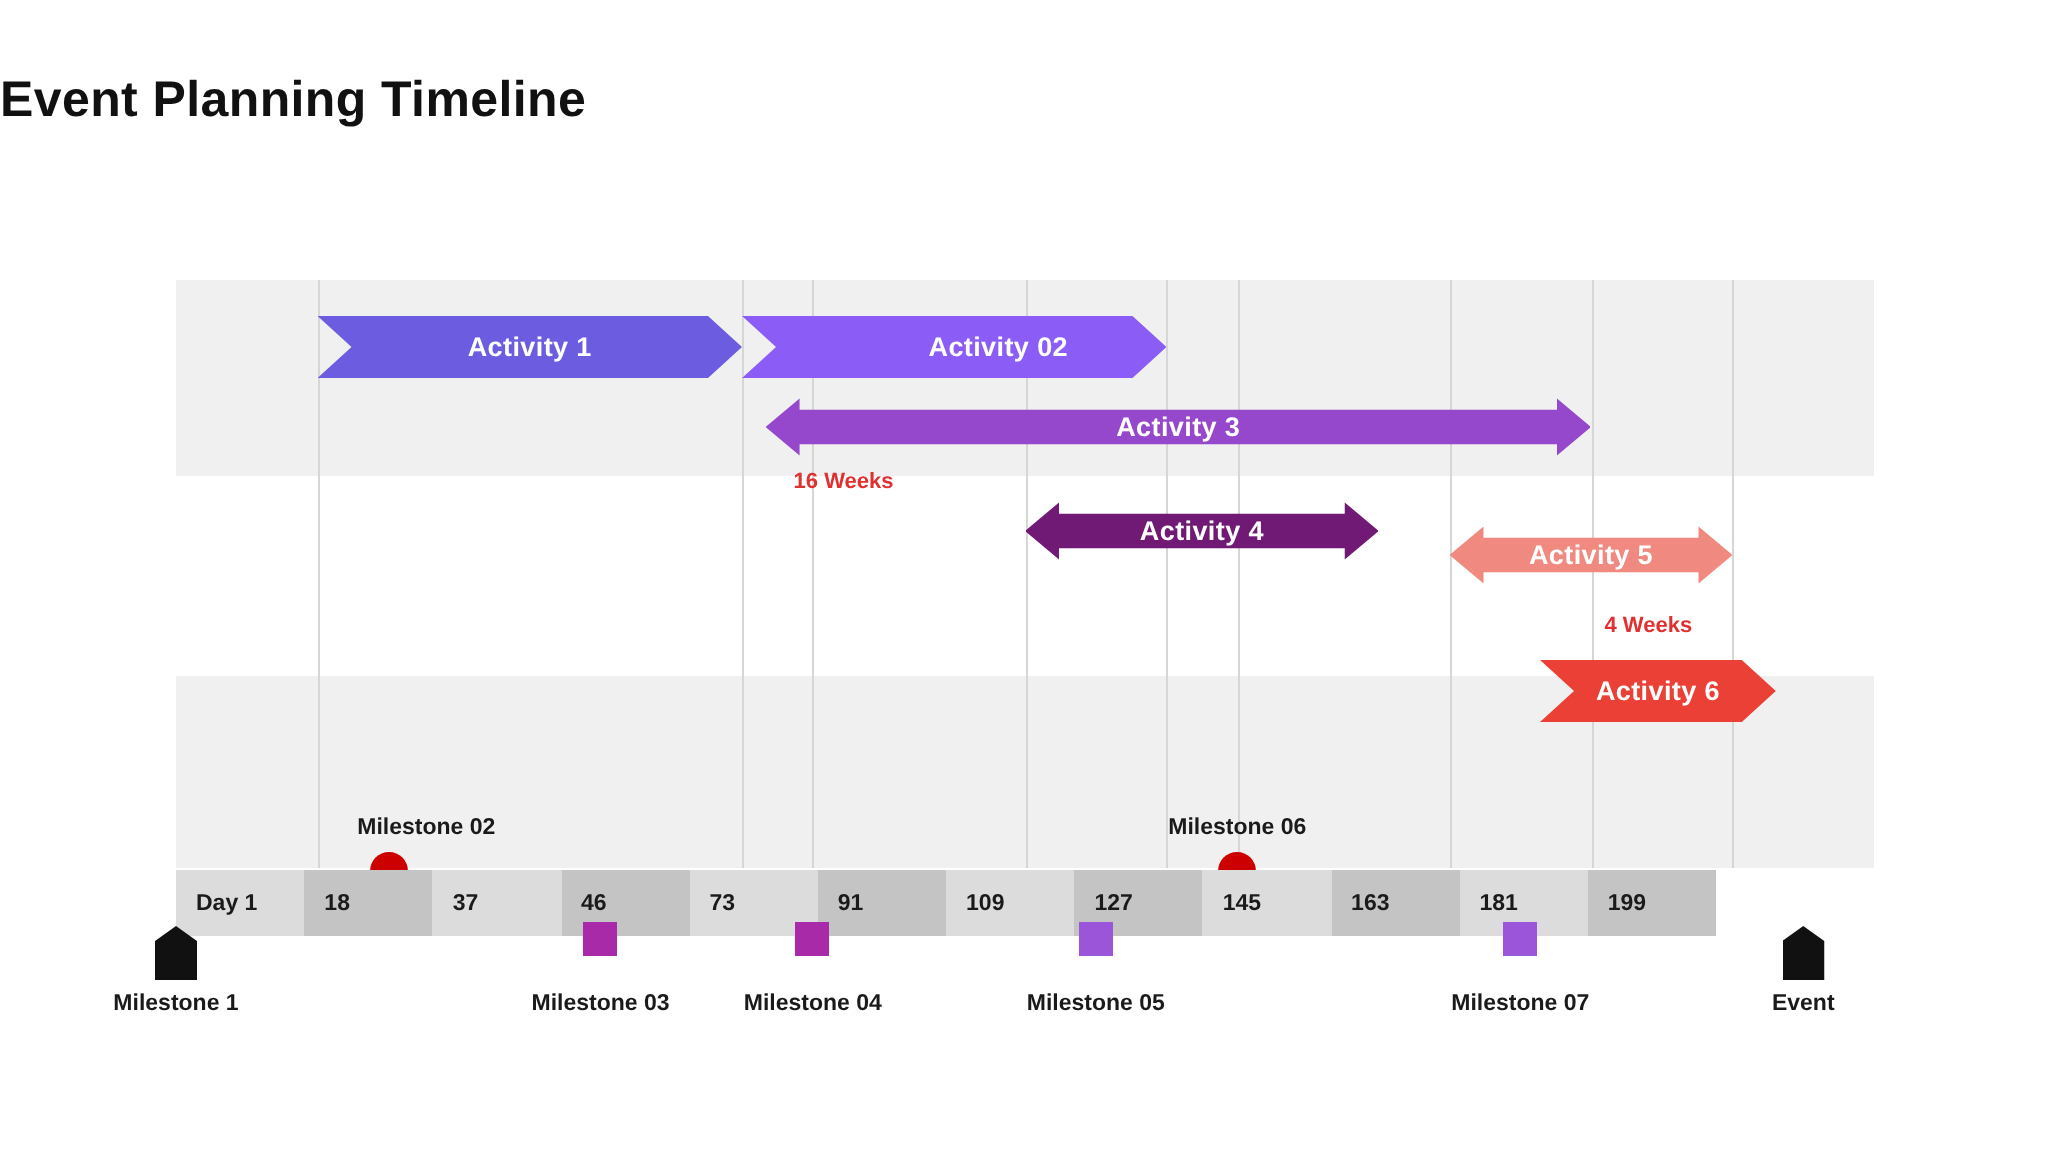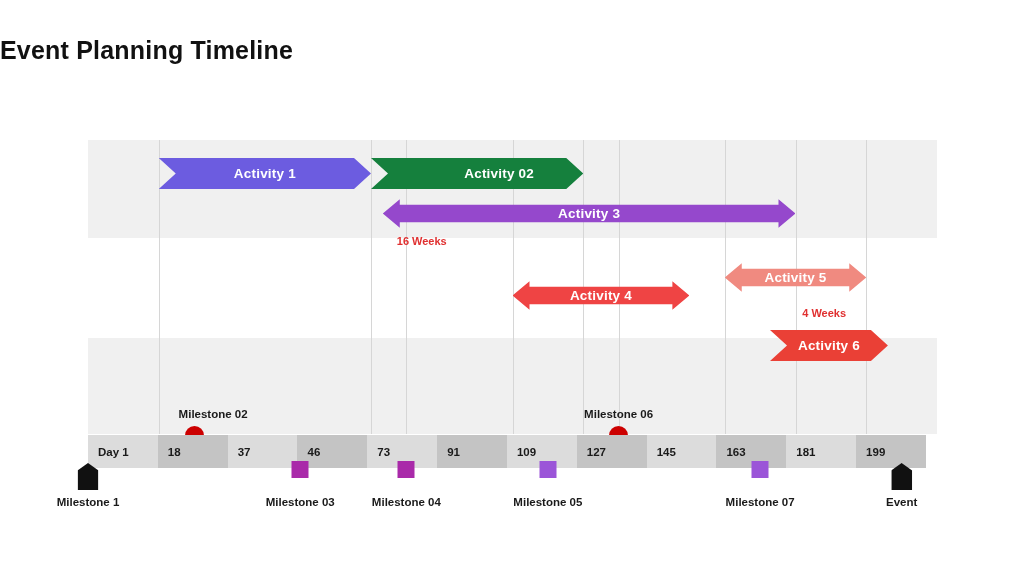--- a/index.html
+++ b/index.html
@@ -106,21 +106,21 @@
     color: #1a1a1a;
     white-space: nowrap;
     transform: translateX(-50%);
   }
 
   
   #axis {
     position: absolute;
     left: 88px;
     top: 435px;
-    width: 838px;
+    width: 770px;
     height: 33px;
     display: flex;
   }
   .axis-cell {
     flex: 1 1 0;
     display: flex;
     align-items: center;
     padding-left: 10px;
     box-sizing: border-box;
     font-size: 11.5px;
@@ -168,24 +168,24 @@
       <div class="gridline" style="left: 318.375px;"></div>
       <div class="gridline" style="left: 424.5px;"></div>
       <div class="gridline" style="left: 495.25px;"></div>
       <div class="gridline" style="left: 530.625px;"></div>
       <div class="gridline" style="left: 636.75px;"></div>
       <div class="gridline" style="left: 707.5px;"></div>
       <div class="gridline" style="left: 778.25px;"></div>
     </div>
   <div id="activities">
       <div class="activity shape-chevron" style="left: 70.75px; top: 18px; width: 212.25px; height: 31px; background: rgb(108, 92, 224);">Activity 1</div>
-      <div class="activity shape-chevron" style="left: 283px; top: 18px; width: 212.25px; height: 31px; background: #15803d; padding-left: 44px;">Activity 02</div>
+      <div class="activity shape-chevron" style="left: 283px; top: 18px; width: 212.25px; height: 31px; background: #8b5cf6; padding-left: 44px;">Activity 02</div>
       <div class="activity shape-darrow" style="left: 294.792px; top: 58px; width: 412.708px; height: 31px; background: rgb(149, 72, 204);">Activity 3</div>
       <div class="duration-note" style="left: 308.792px; top: 95px;">16 Weeks</div>
-      <div class="activity shape-darrow" style="left: 424.5px; top: 140px; width: 176.875px; height: 31px; background: #ef4444;">Activity 4</div>
+      <div class="activity shape-darrow" style="left: 424.5px; top: 110px; width: 176.875px; height: 31px; background: #701a75;">Activity 4</div>
       <div class="activity shape-darrow" style="left: 636.75px; top: 122px; width: 141.5px; height: 31px; background: rgb(240, 138, 128);">Activity 5</div>
       <div class="duration-note" style="left: 714.25px; top: 167px;">4 Weeks</div>
       <div class="activity shape-chevron" style="left: 682px; top: 190px; width: 117.917px; height: 31px; background: rgb(234, 64, 54);">Activity 6</div>
     </div>
   <div id="plot-milestones">
       <div class="circle-ms-label" style="left: 106.125px; top: 268px; padding-left: 38px;">Milestone 02</div>
       <div class="circle-ms" style="left: 96.625px; top: 286px; background: rgb(204, 0, 0);"></div>
       <div class="circle-ms-label" style="left: 530.625px; top: 268px;">Milestone 06</div>
       <div class="circle-ms" style="left: 521.125px; top: 286px; background: rgb(204, 0, 0);"></div>
     </div>

